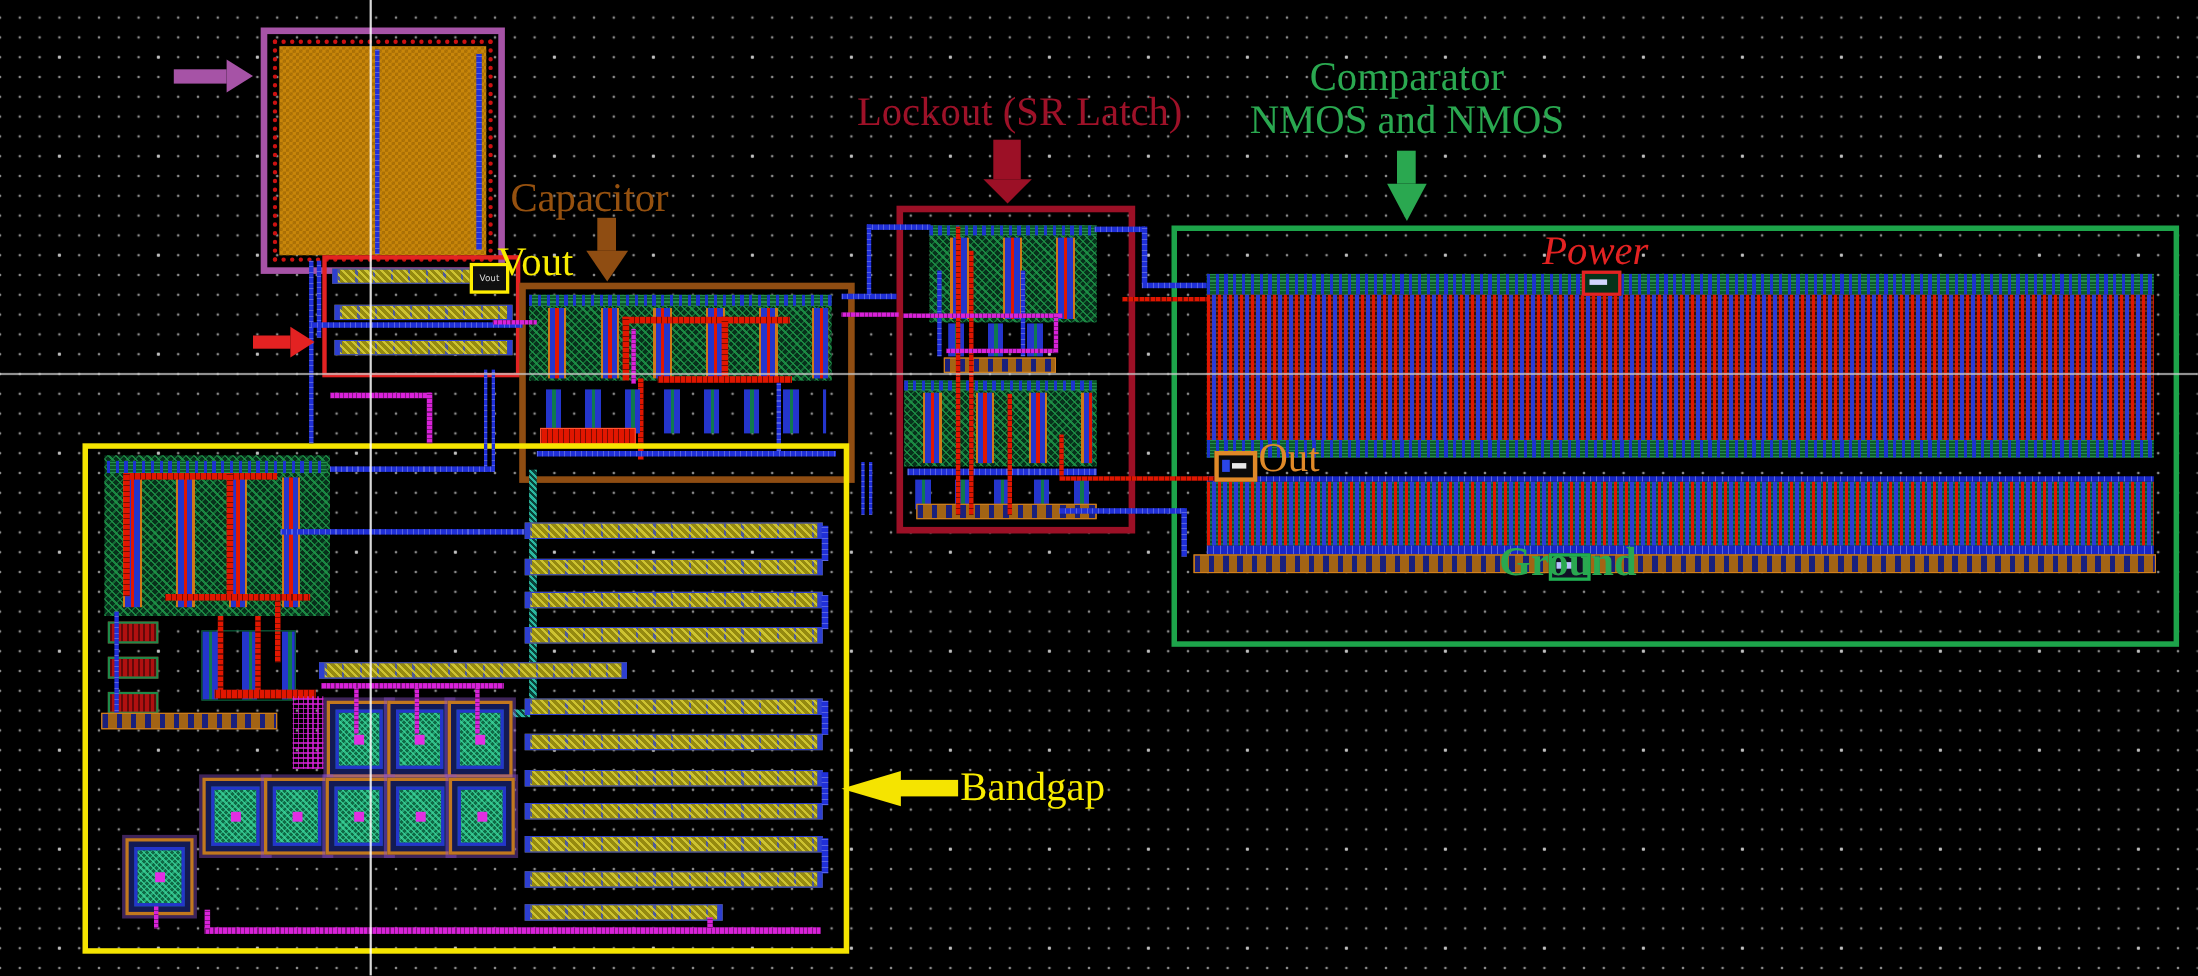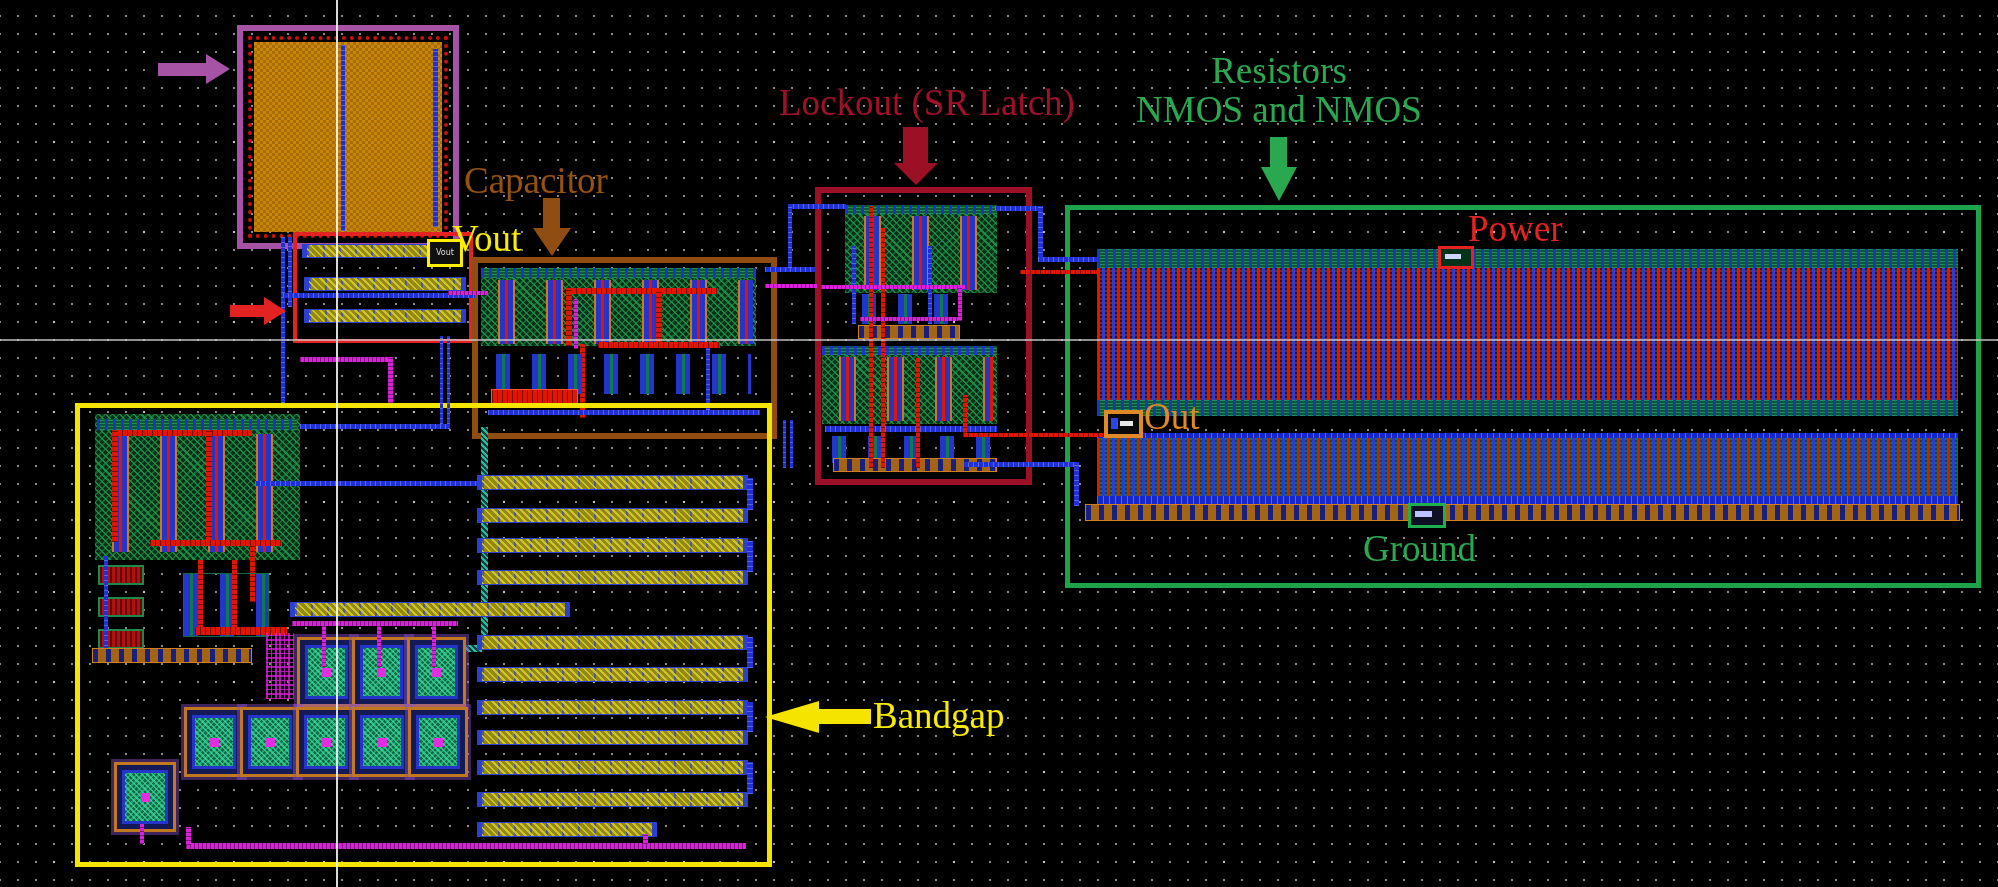--- a/index.html
+++ b/index.html
@@ -242,27 +242,27 @@
 
   <div class="lbl" style="left:464px;top:162px;color:#96510f;">Capacitor</div>
   <div class="a" style="left:543px;top:198px;width:17px;height:30px;background:#8f4d12;"></div>
   <div class="a" style="left:533px;top:228px;width:0;height:0;border-left:19px solid transparent;border-right:19px solid transparent;border-top:28px solid #8f4d12;"></div>
 
   <div class="lbl" style="left:779px;top:84px;color:#9e1128;">Lockout (SR Latch)</div>
   <div class="a" style="left:903px;top:127px;width:25px;height:36px;background:#9c1026;"></div>
   <div class="a" style="left:894px;top:163px;width:0;height:0;border-left:22px solid transparent;border-right:22px solid transparent;border-top:22px solid #9c1026;"></div>
 
   <div class="lbl" style="left:1128px;top:52px;width:302px;text-align:center;color:#2aa850;">
-    <div>Resistors</div>
+    <div>Comparator</div>
     <div>NMOS and NMOS</div>
   </div>
   <div class="a" style="left:1270px;top:137px;width:17px;height:30px;background:#2aa850;"></div>
   <div class="a" style="left:1261px;top:167px;width:0;height:0;border-left:18px solid transparent;border-right:18px solid transparent;border-top:34px solid #2aa850;"></div>
 
-  <div class="lbl" style="left:1468px;top:210px;color:#e32222;">Power</div>
+  <div class="lbl" style="left:1402px;top:210px;color:#e32222;font-style:italic;">Power</div>
   <div class="lbl" style="left:1144px;top:398px;color:#e08928;">Out</div>
-  <div class="lbl" style="left:1363px;top:530px;color:#2aa850;">Ground</div>
+  <div class="lbl" style="left:1363px;top:493px;color:#2aa850;font-weight:bold;">Ground</div>
 
   <div class="lbl" style="left:873px;top:697px;color:#f8ec00;">Bandgap</div>
   <div class="a" style="left:765px;top:701px;width:0;height:0;border-top:16px solid transparent;border-bottom:16px solid transparent;border-right:54px solid #f5e400;"></div>
   <div class="a" style="left:817px;top:709px;width:54px;height:15px;background:#f5e400;"></div>
 
 </div>
 
 </body></html>

